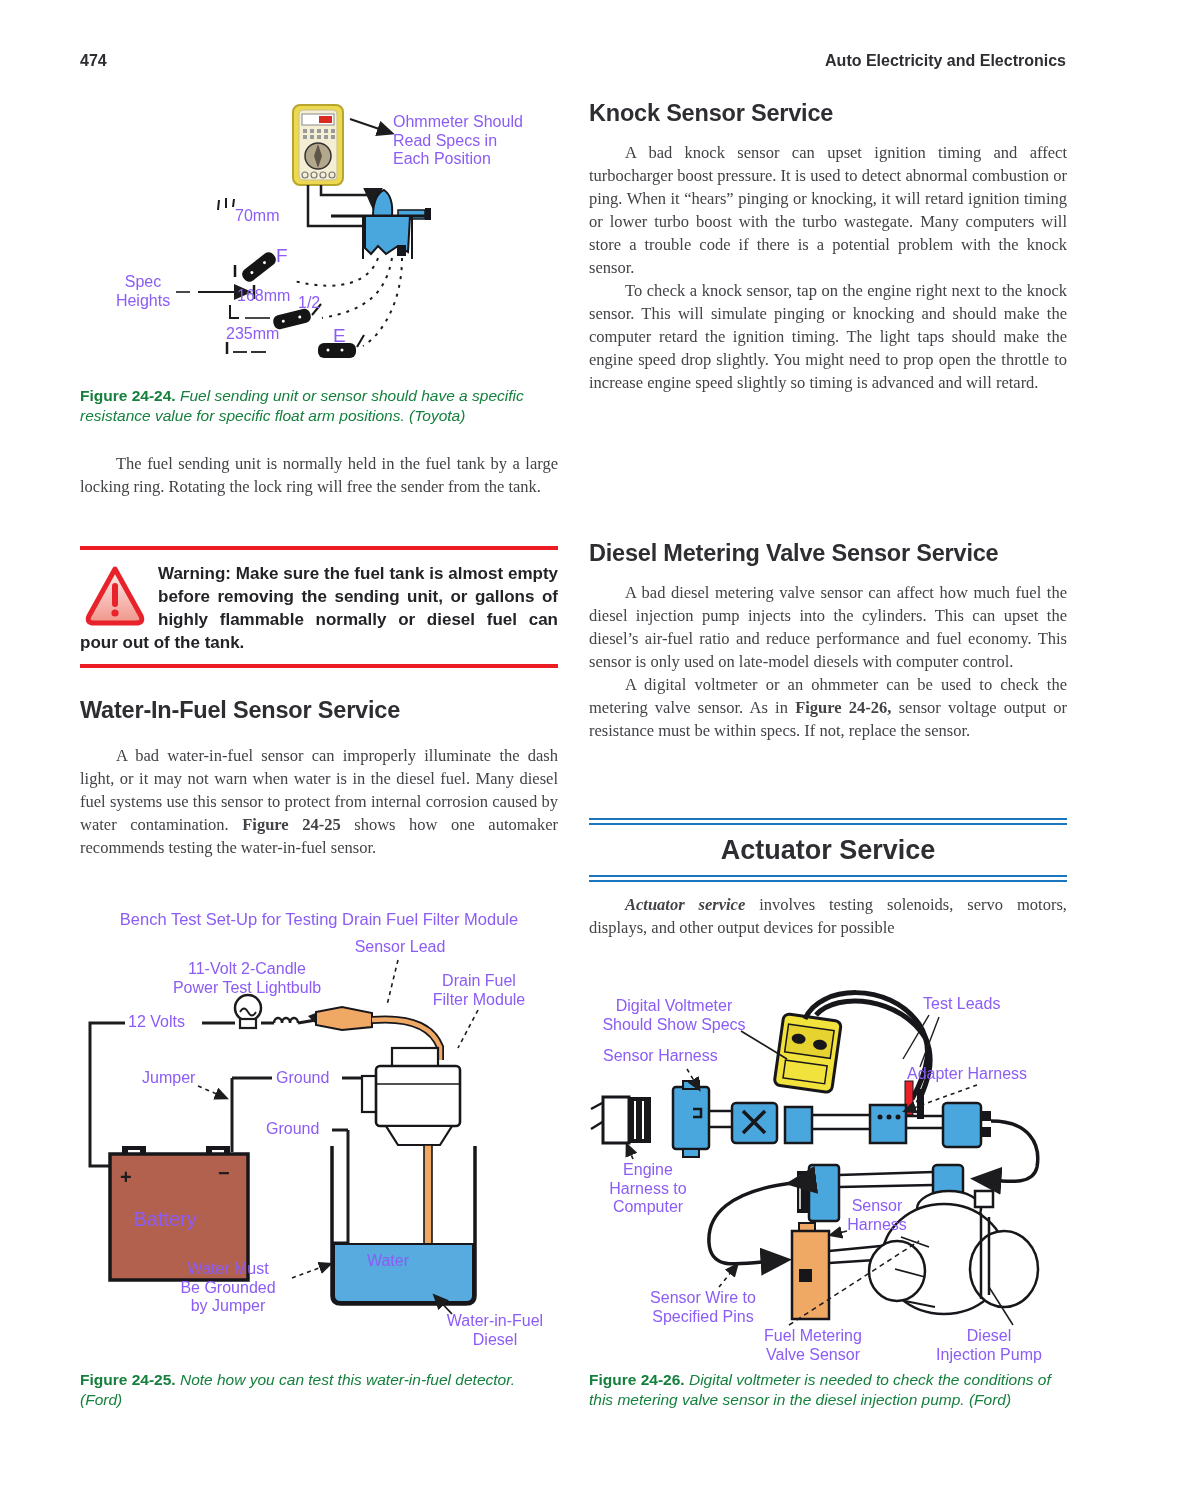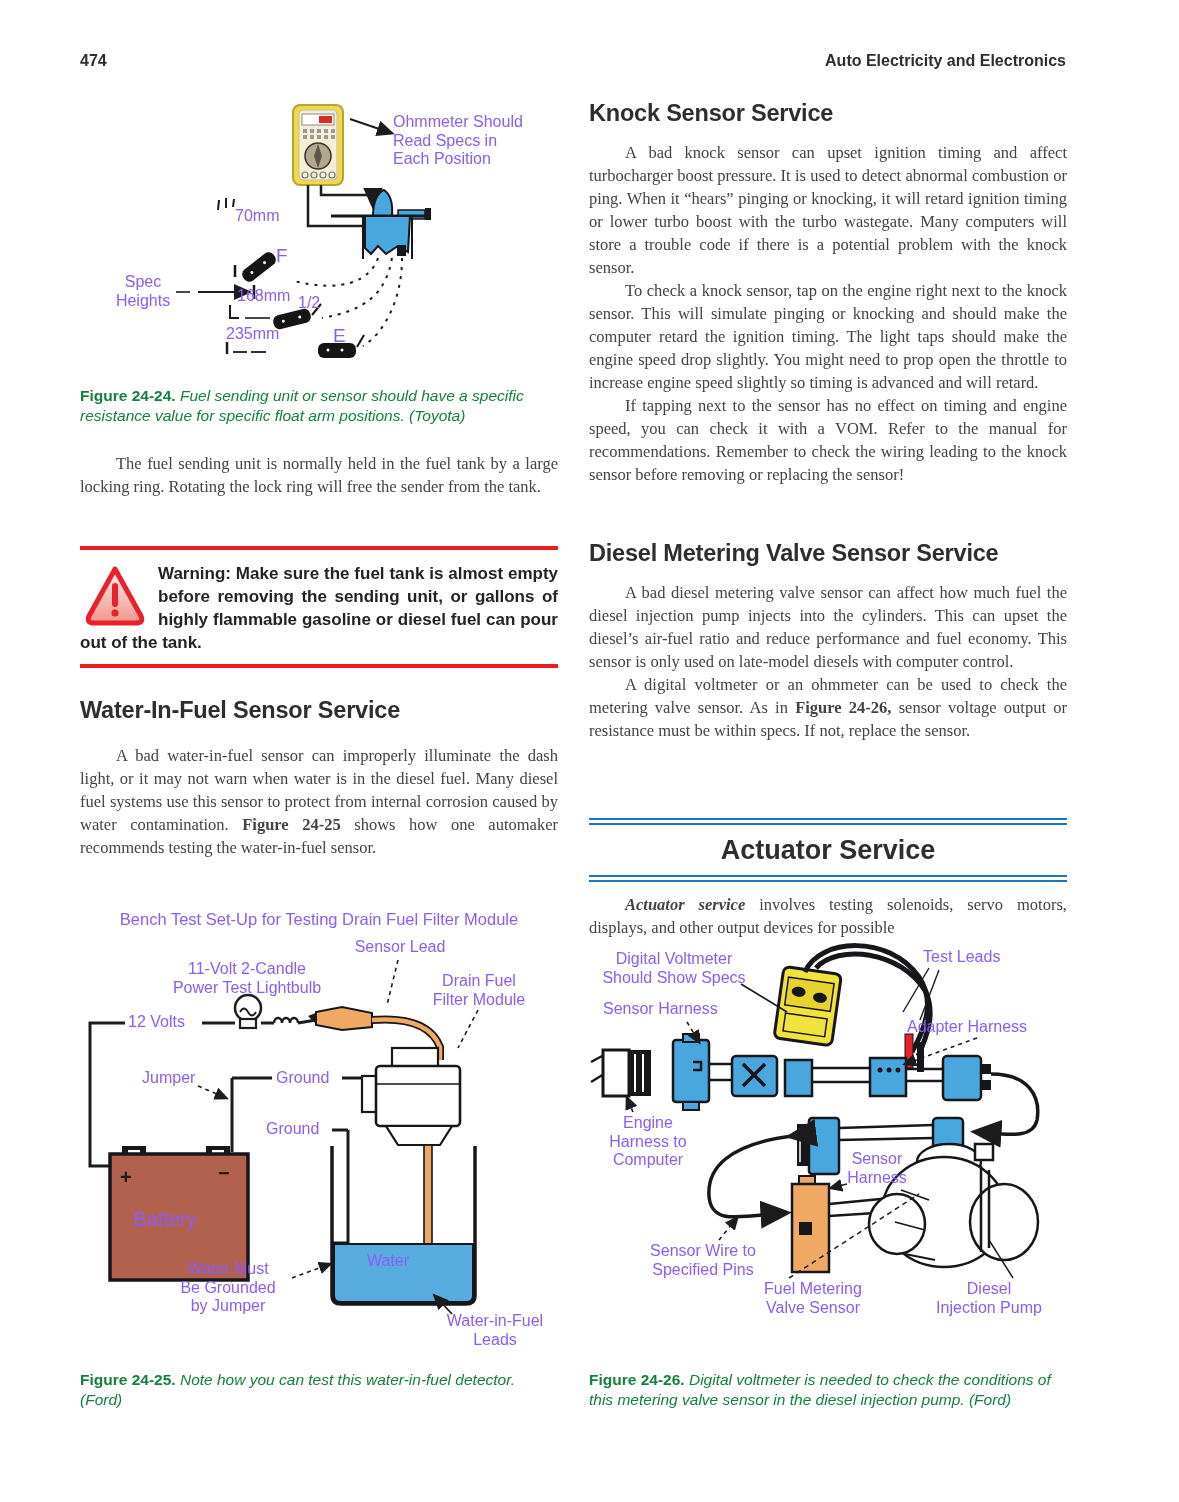--- a/index.html
+++ b/index.html
@@ -149,21 +149,21 @@
     <defs>
         <linearGradient id="wg" x1="0" y1="0" x2="0" y2="1">
       <stop offset="0" stop-color="#fdeeec"></stop>
           <stop offset="1" stop-color="#f0958a"></stop>
     </linearGradient>
       </defs>
     <path d="M31,5 L57,52 Q60,59 52,59 L10,59 Q2,59 5,52 Z" fill="url(#wg)" stroke="#e8222b" stroke-width="5" stroke-linejoin="round"></path>
     <line x1="31" y1="22" x2="31" y2="40" stroke="#e8222b" stroke-width="6" stroke-linecap="round"></line>
     <circle cx="31" cy="49" r="3.6" fill="#e8222b"></circle>
   </svg>
-  <div class="wtext">Warning: Make sure the fuel tank is almost empty before removing the sending unit, or gallons of highly flammable gasoline or diesel fuel can pour out of the tank.</div>
+  <div class="wtext">Warning: Make sure the fuel tank is almost empty before removing the sending unit, or gallons of highly flammable normally or diesel fuel can pour out of the tank.</div>
   <div style="clear:both;"></div>
 </div>
 
 <h2 class="abs section" style="left:80px;top:697px;">Water-In-Fuel Sensor Service</h2>
 
 <div class="abs col body-text" style="left:80px;top:744px;">
   <p><span>A bad water-in-fuel sensor can improperly illuminate the dash light, or it may not warn when water is in the diesel fuel. Many diesel fuel systems use this sensor to protect from internal corrosion caused by water contamination. </span><b>Figure 24-25</b><span> shows how one automaker recommends testing the water-in-fuel sensor.</span></p>
 </div>
 
 <div class="fig" style="left:80px;top:908px;width:478px;height:460px;">
@@ -247,51 +247,50 @@
   <div class="lbl" style="left:196px;top:161px;">Ground</div>
   <div class="lbl" style="left:186px;top:212px;">Ground</div>
   <div class="abs bat-sign" style="left:40px;top:258px;">+</div>
   <div class="abs bat-sign" style="left:138px;top:254px;">−</div>
   <div class="lbl c" style="left:30px;top:300px;width:110px;font-size:20px;">Battery</div>
   <div class="lbl c" style="left:268px;top:344px;width:80px;">Water</div>
   <div class="lbl c" style="left:85px;top:352px;width:126px;">Water Must
 Be Grounded
 by Jumper</div>
   <div class="lbl c" style="left:352px;top:404px;width:126px;">Water-in-Fuel
-Leads</div>
+Diesel</div>
 </div>
 
 <p class="abs caption col" style="left:80px;top:1370px;"><b>Figure 24-25.</b><span> Note how you can test this water-in-fuel detector. (Ford)</span></p>
 
 <h2 class="abs section" style="left:589px;top:100px;">Knock Sensor Service</h2>
 
 <div class="abs col body-text" style="left:589px;top:141px;">
   <p>A bad knock sensor can upset ignition timing and affect turbocharger boost pressure. It is used to detect abnormal combustion or ping. When it “hears” pinging or knocking, it will retard ignition timing or lower turbo boost with the turbo wastegate. Many computers will store a trouble code if there is a potential problem with the knock sensor.</p>
   <p>To check a knock sensor, tap on the engine right next to the knock sensor. This will simulate pinging or knocking and should make the computer retard the ignition timing. The light taps should make the engine speed drop slightly. You might need to prop open the throttle to increase engine speed slightly so timing is advanced and will retard.</p>
-  <p>If tapping next to the sensor has no effect on timing and engine speed, you can check it with a VOM. Refer to the manual for recommendations. Remember to check the wiring leading to the knock sensor before removing or replacing the sensor!</p>
 </div>
 
 <h2 class="abs section" style="left:589px;top:540px;text-align:right;">Diesel Metering Valve Sensor Service</h2>
 
 <div class="abs col body-text" style="left:589px;top:581px;">
   <p>A bad diesel metering valve sensor can affect how much fuel the diesel injection pump injects into the cylinders. This can upset the diesel’s air-fuel ratio and reduce performance and fuel economy. This sensor is only used on late-model diesels with computer control.</p>
   <p><span>A digital voltmeter or an ohmmeter can be used to check the metering valve sensor. As in </span><b>Figure 24-26,</b><span> sensor voltage output or resistance must be within specs. If not, replace the sensor.</span></p>
 </div>
 
 <div class="abs col" style="left:589px;top:818px;">
   <div class="dblrule"></div>
   <div class="actuator-h">Actuator Service</div>
   <div class="dblrule"></div>
 </div>
 
 <div class="abs col body-text" style="left:589px;top:893px;">
   <p><b style="font-style:italic;">Actuator service</b><span> involves testing solenoids, servo motors, displays, and other output devices for possible</span></p>
 </div>
 
-<div class="fig" style="left:589px;top:922px;width:490px;height:410px;">
+<div class="fig" style="left:589px;top:969px;width:490px;height:410px;">
   <svg width="490" height="410" viewBox="0 0 490 410">
     <defs>
       <marker id="ar26" markerWidth="9" markerHeight="8" refX="7" refY="4" orient="auto">
           <path d="M0,0 L9,4 L0,8 Z" fill="#1c1b1e"></path>
         </marker>
     </defs>
 
     <g transform="rotate(8 218 82)">
       <rect x="190" y="48" width="58" height="72" rx="6" fill="#f2e33c" stroke="#17161a" stroke-width="3"></rect>
       <rect x="196" y="58" width="46" height="28" fill="#e6d32f" stroke="#17161a" stroke-width="1.5"></rect>

